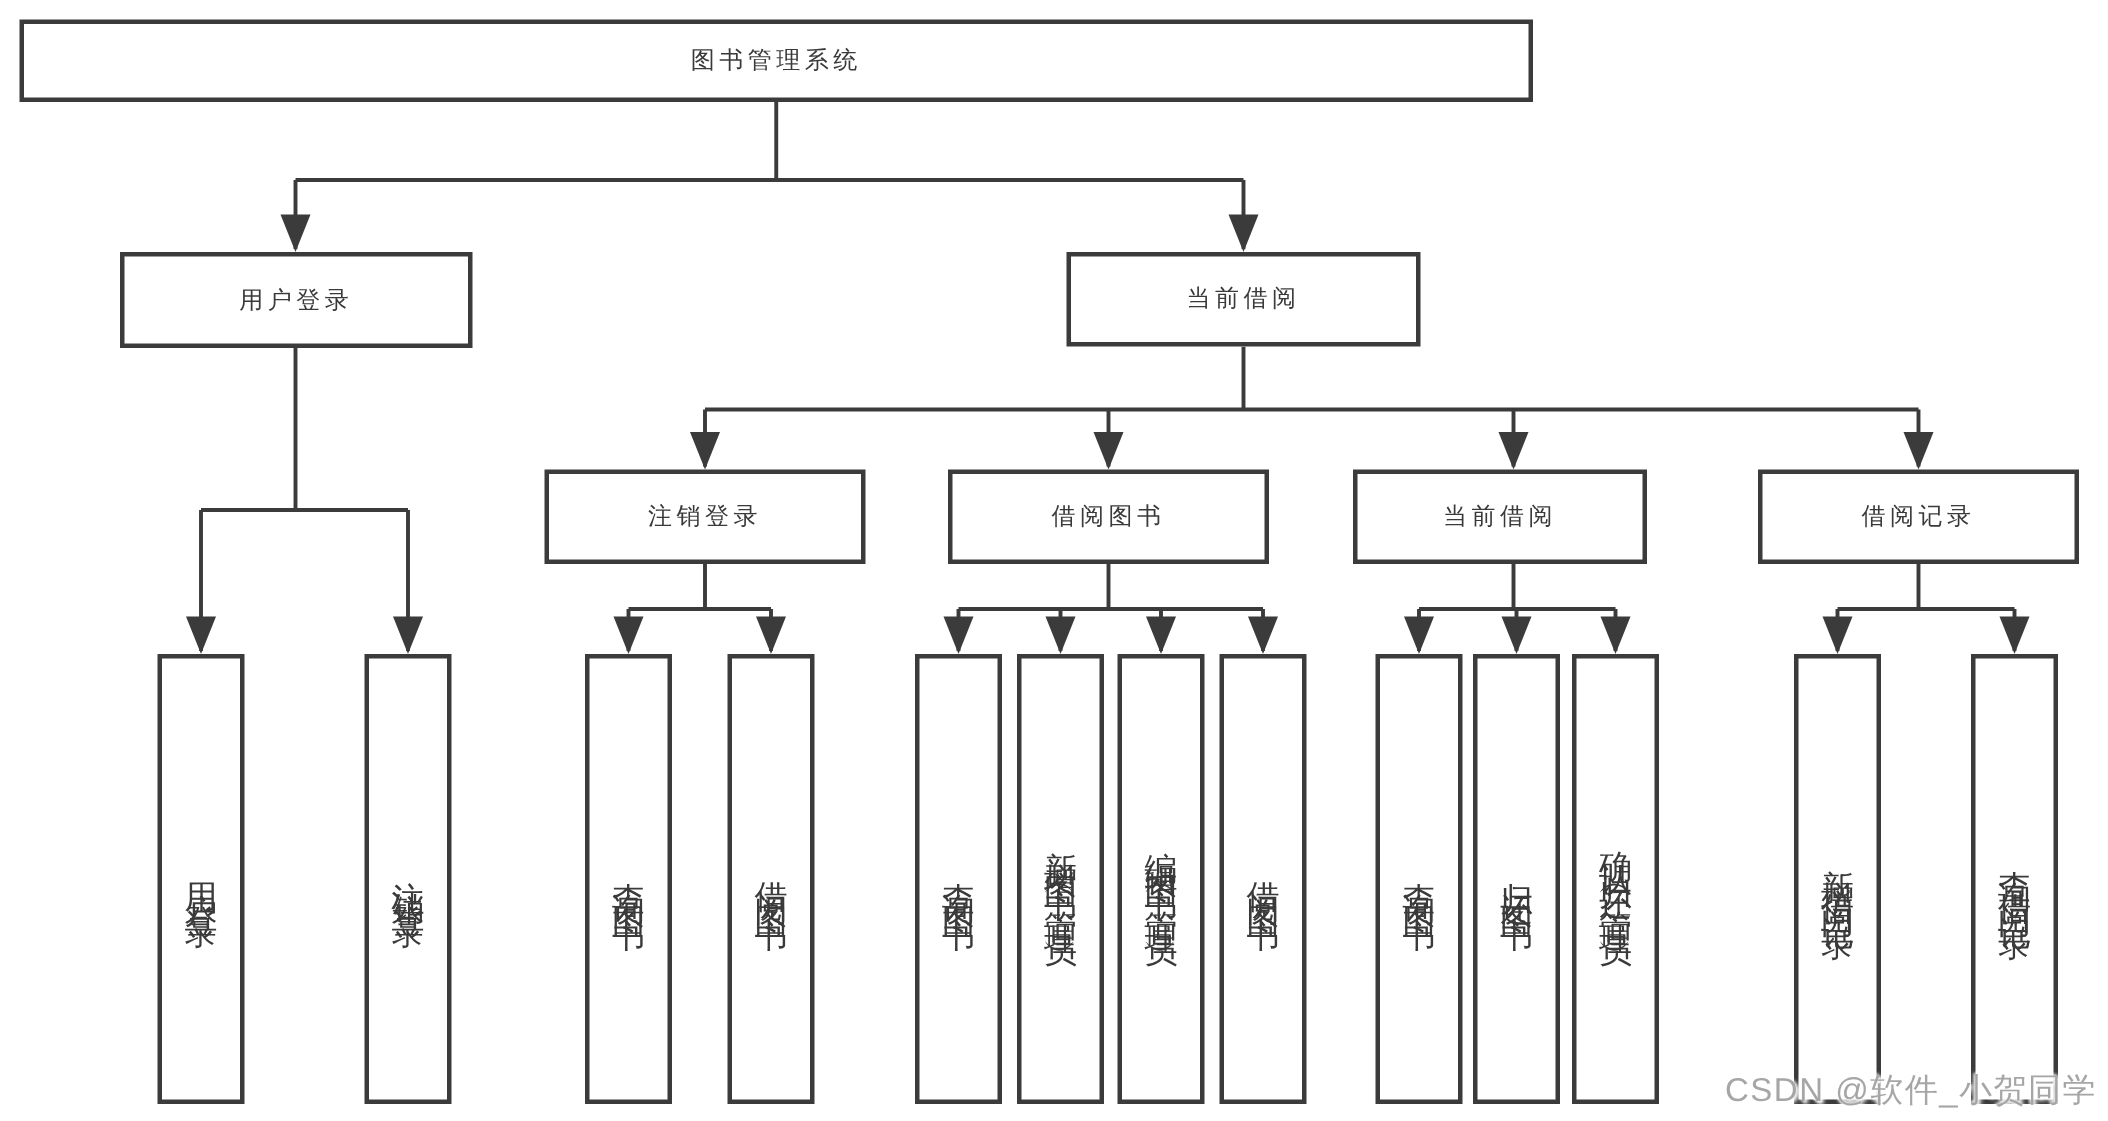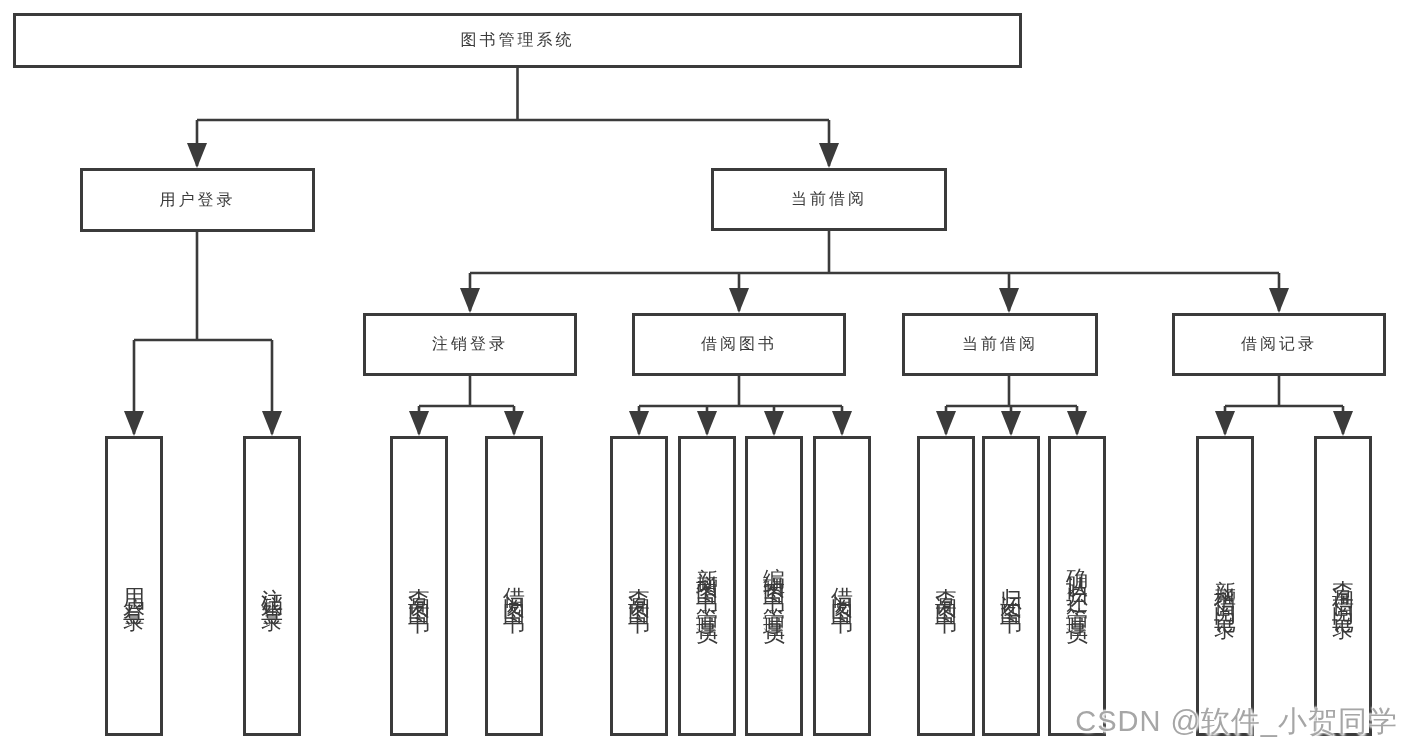--- a/index.html
+++ b/index.html
@@ -34,21 +34,21 @@
     writing-mode:vertical-rl;
     text-orientation:mixed;
     white-space:nowrap;
     font-size:22px;
     letter-spacing:8px;
     color:var(--text);
   }
   .watermark{
     position:absolute;
     right:7px;bottom:5px;
-    font-size:29px;
+    font-size:22px;
     letter-spacing:1px;
     color:var(--watermark);
     text-shadow:0 0 3px #fff,1px 1px 2px #fff,-1px -1px 2px #fff,2px 2px 3px #fff;
     z-index:5;
   }
 </style>
 </head>
 <body>
 
 <div class="stage">

